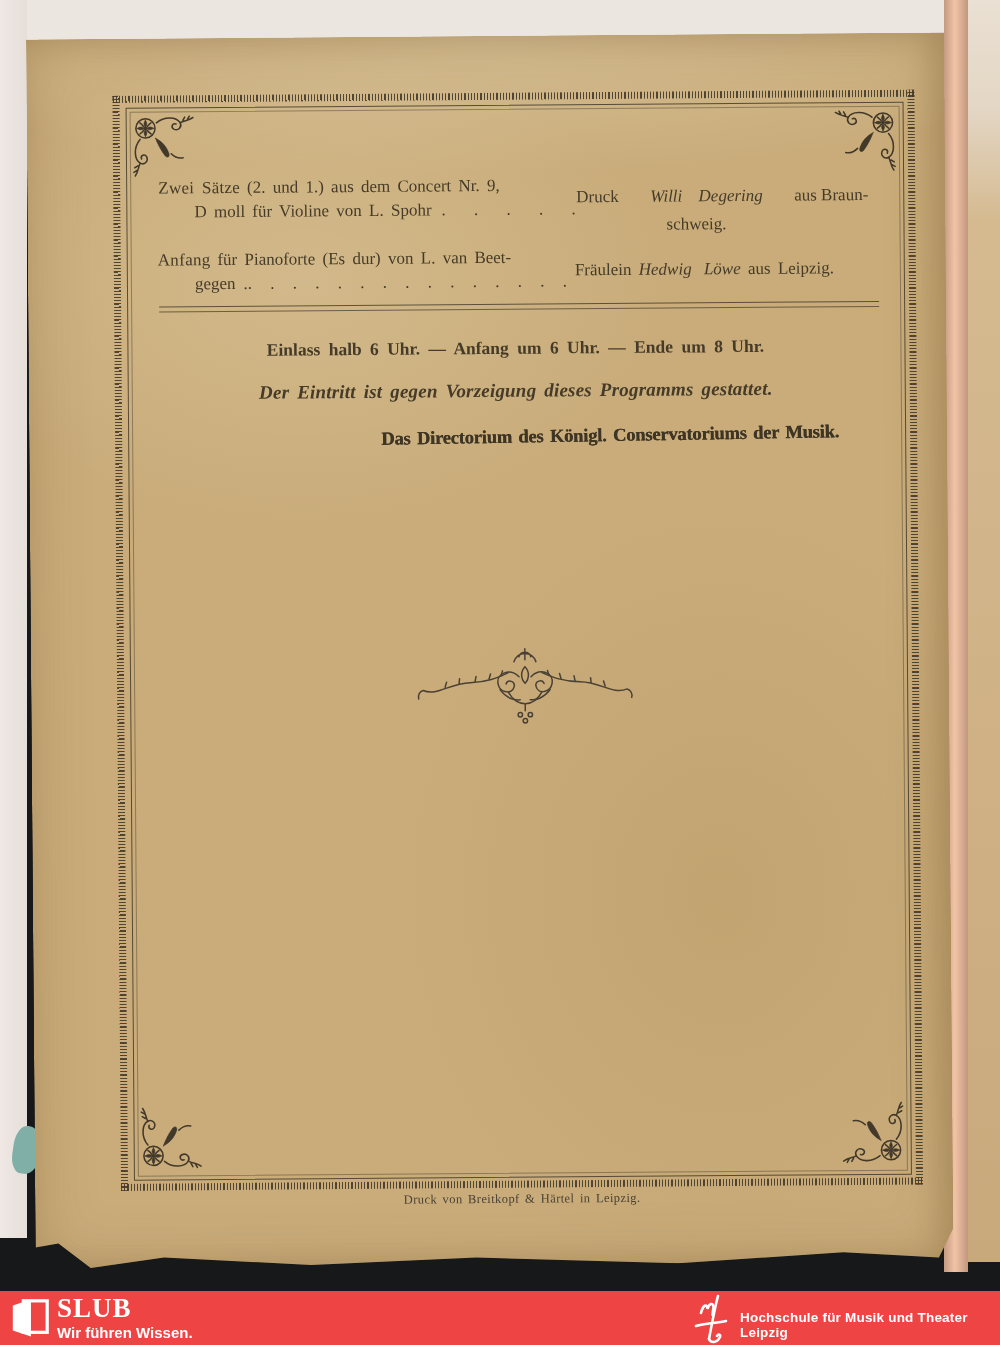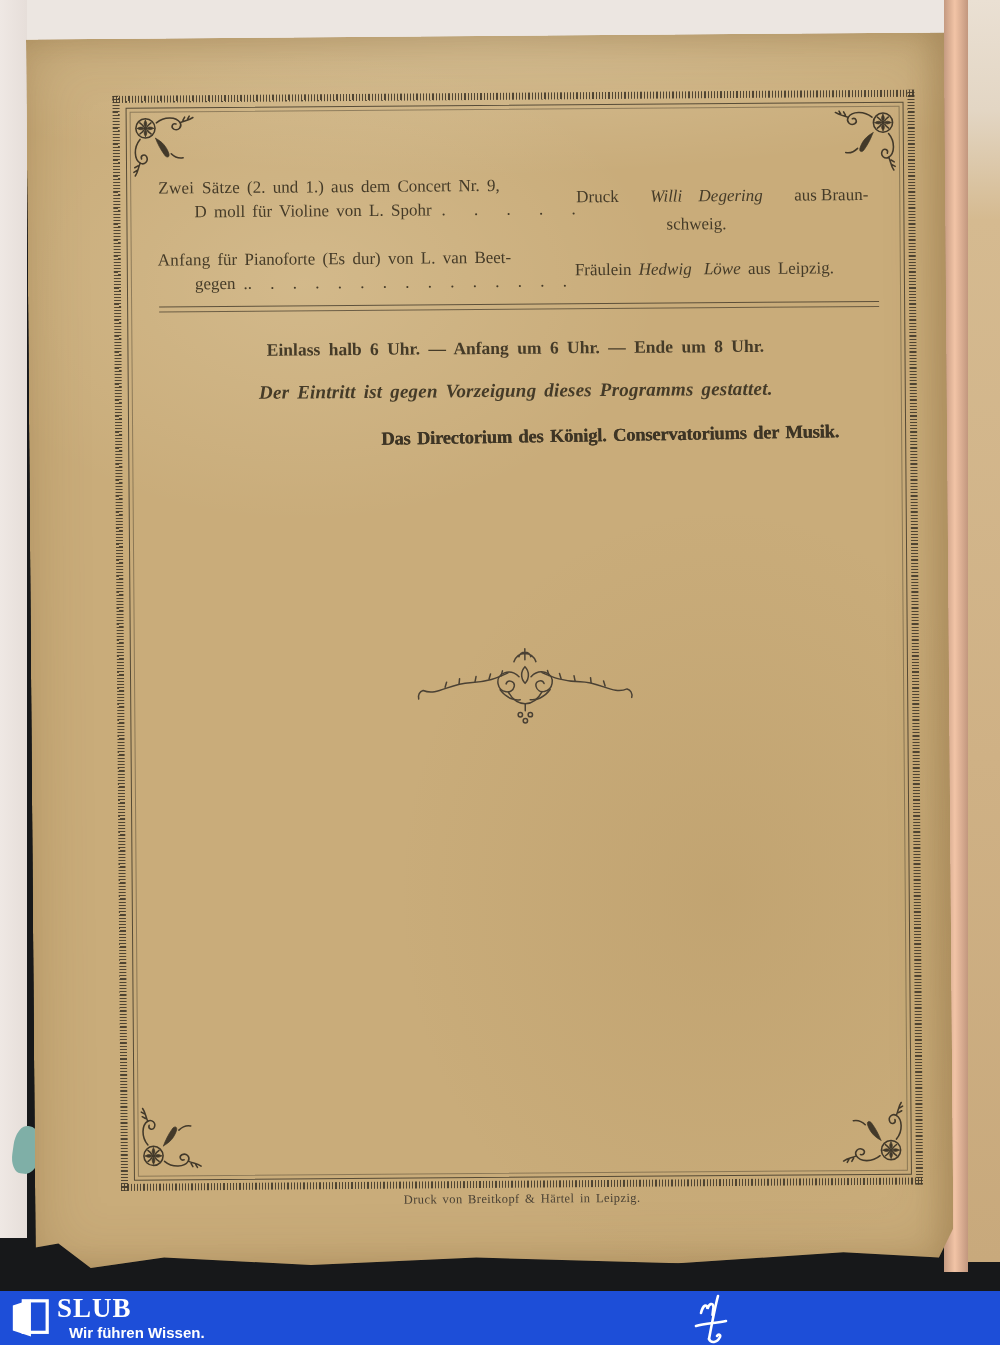--- a/index.html
+++ b/index.html
@@ -47,24 +47,24 @@
   .dots-med{word-spacing:14px;margin-left:8px;}
   .performer-just{display:flex;justify-content:space-between;width:292px;font-size:17px;}
   .performer-just i{word-spacing:12px;font-style:italic;}
   .center-on-frame{left:86px;width:802px;text-align:center;white-space:nowrap;}
   .times-line{font-weight:bold;font-size:17.5px;word-spacing:4px;}
   .admission-line{font-weight:bold;font-style:italic;font-size:19px;word-spacing:3px;letter-spacing:.2px;}
   .signature-line{font-weight:bold;font-size:18.5px;word-spacing:2px;letter-spacing:-.2px;
     color:#3e3525;text-shadow:.4px 0 0 #3e3525;transform:rotate(-.5deg);}
   .printer-line{font-size:12.5px;letter-spacing:.4px;word-spacing:2px;color:#4a4134;}
   
-  .footer-bar{position:absolute;left:0;top:1291px;width:1000px;height:54px;background:#1d4ed8;}
+  .footer-bar{position:absolute;left:0;top:1291px;width:1000px;height:54px;background:#ef4444;}
   .slub-name{position:absolute;left:57px;top:2px;color:#fff;font-weight:bold;font-size:27px;
     font-family:"Liberation Serif","DejaVu Serif",serif;letter-spacing:1px;}
-  .slub-tagline{position:absolute;left:69px;top:33px;color:#fff;font-weight:bold;font-size:15px;
+  .slub-tagline{position:absolute;left:57px;top:33px;color:#fff;font-weight:bold;font-size:15px;
     font-family:"Liberation Sans","DejaVu Sans",sans-serif;}
   .partner-name{position:absolute;left:740px;top:19px;color:#fff;font-weight:bold;font-size:13.5px;
     font-family:"Liberation Sans","DejaVu Sans",sans-serif;letter-spacing:.2px;}
   svg{display:block;}
 </style>
 </head>
 <body>
 
 <svg width="0" height="0" style="position:absolute" aria-hidden="true">
   <defs>
@@ -177,13 +177,14 @@
   <div class="slub-tagline">Wir führen Wissen.</div>
 
   <svg style="position:absolute;left:692px;top:2px;" width="38" height="52" viewBox="0 0 38 52">
     <g fill="none" stroke="#fff" stroke-width="2.6" stroke-linecap="round">
       <path d="M26,3 C23,14 20,30 17,46"></path>
       <path d="M9,20 C11,12 15,10 15.5,16 C17,10.5 21,9 21.5,14 L20.5,22"></path>
       <path d="M4,33 C12,30.5 24,30 34,28"></path>
       <path d="M17,46 C19,50.5 25,50 28,44 C29,41.5 26.5,40.5 25,43"></path>
     </g>
   </svg>
+  <div class="partner-name">Hochschule für Musik und Theater Leipzig</div>
 </div>
 
 </body></html>

